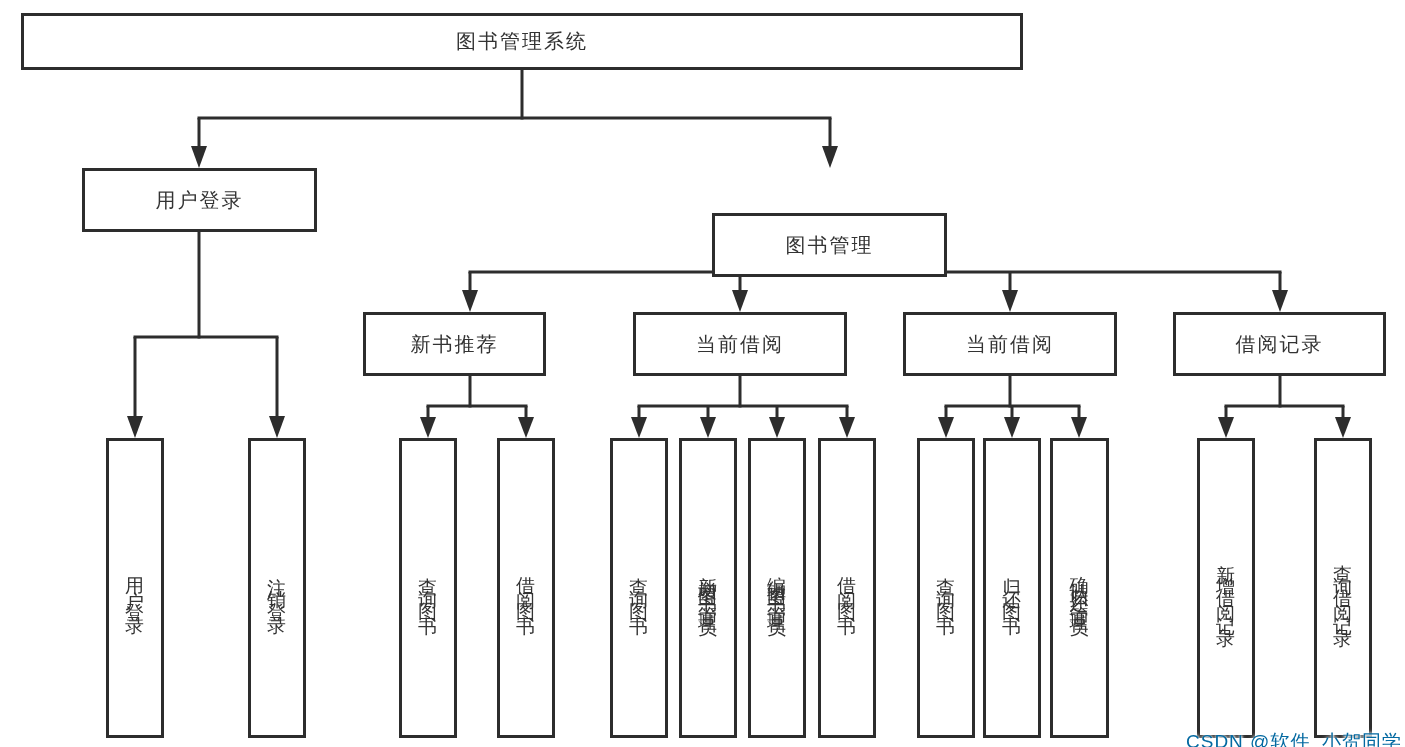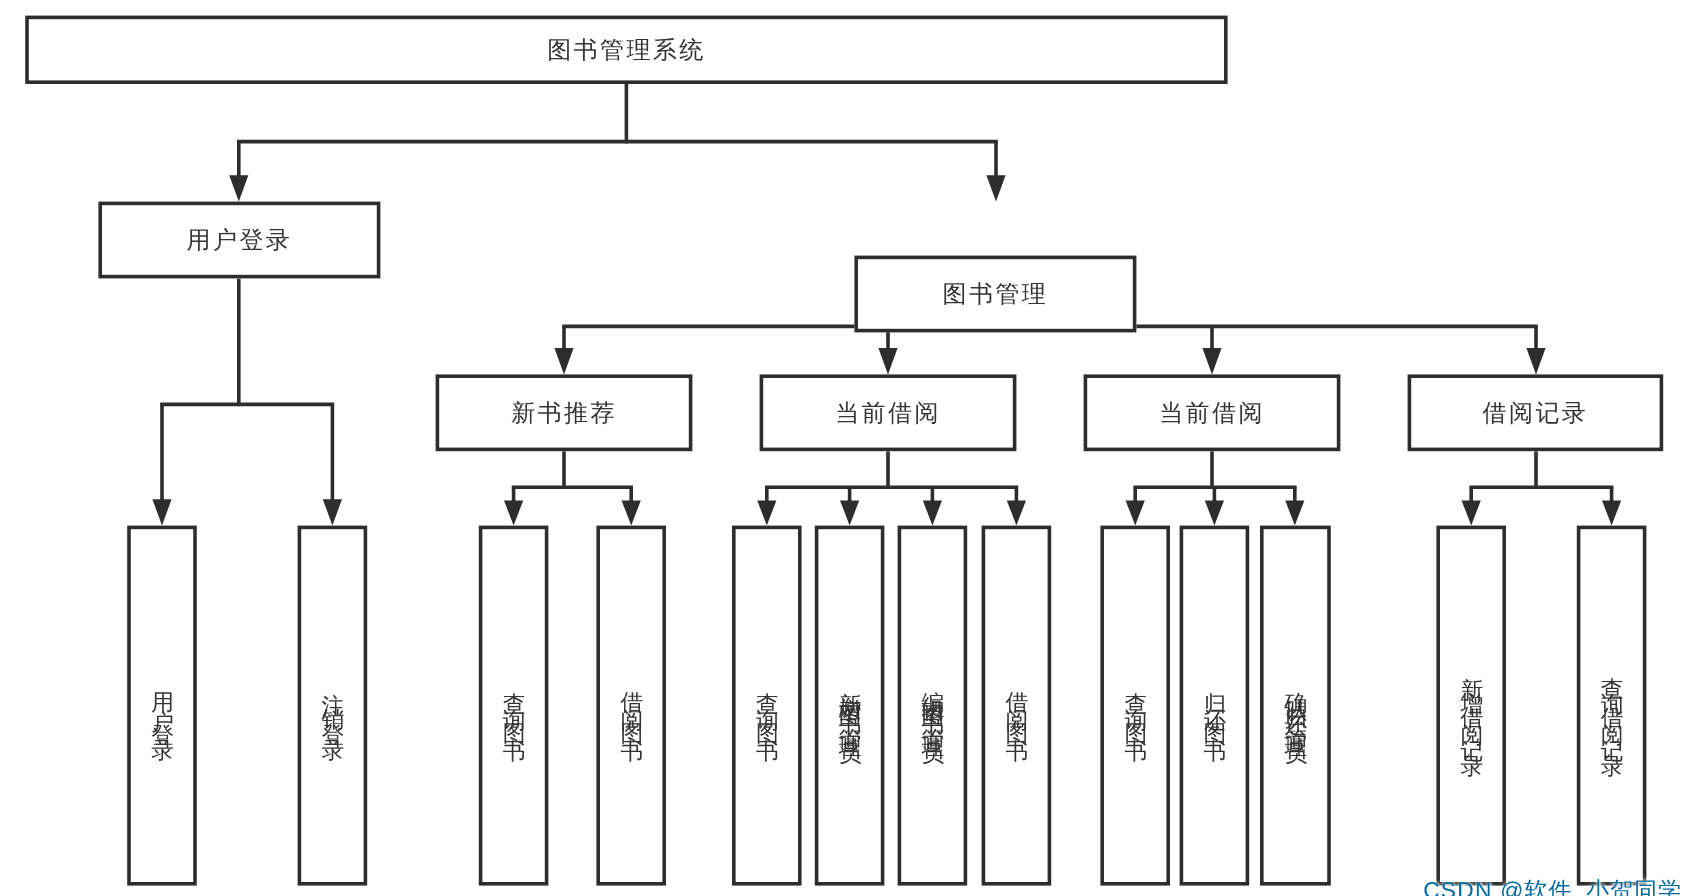--- a/index.html
+++ b/index.html
@@ -25,21 +25,21 @@
     display: flex;
     align-items: center;
     justify-content: center;
     color: #333333;
     z-index: 2;
   }
   .h-label { font-size: 20px; letter-spacing: 2px; white-space: nowrap; }
   .n-root    { left: 21px;   top: 13px;  width: 1002px; height: 57px; justify-content: center; }
   .n-login   { left: 82px;   top: 168px; width: 235px;  height: 64px; }
   .n-mgmt    { left: 712px;  top: 168px; width: 235px;  height: 64px; margin-top: 45px; }
-  .n-newbook { left: 363px;  top: 312px; width: 214px;  height: 64px; }
+  .n-newbook { left: 363px;  top: 312px; width: 183px;  height: 64px; }
   .n-borrow  { left: 633px;  top: 312px; width: 214px;  height: 64px; }
   .n-current { left: 903px;  top: 312px; width: 214px;  height: 64px; }
   .n-record  { left: 1173px; top: 312px; width: 213px;  height: 64px; }
 
   .leaf { top: 438px; width: 58px; height: 300px; }
   .leaf .v-label {
     writing-mode: vertical-rl;
     text-orientation: mixed;
     font-size: 19px;
     letter-spacing: 13px;

